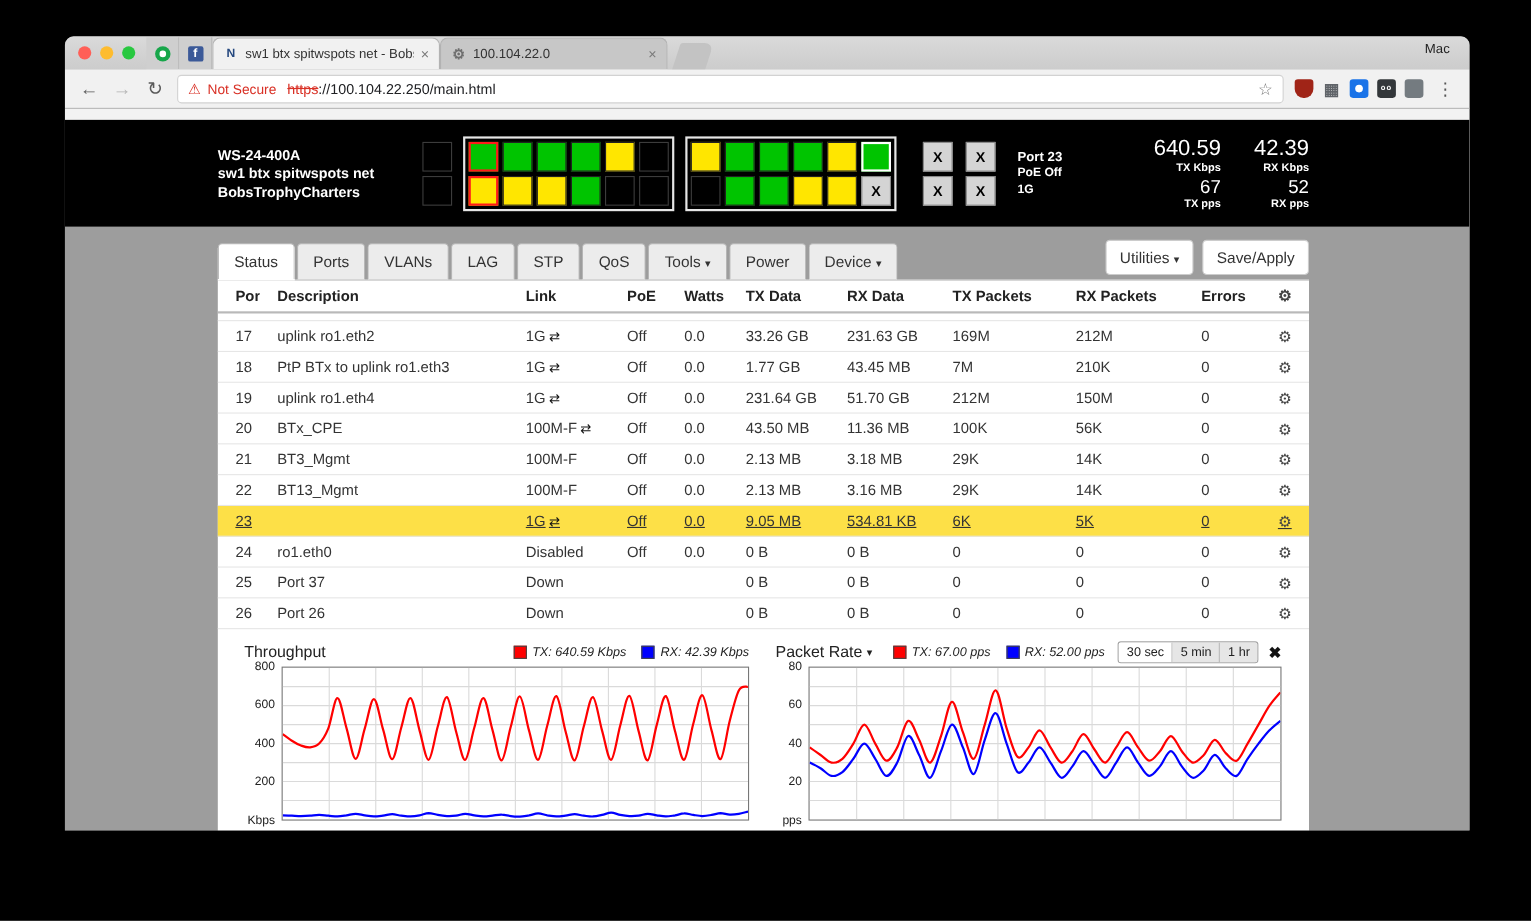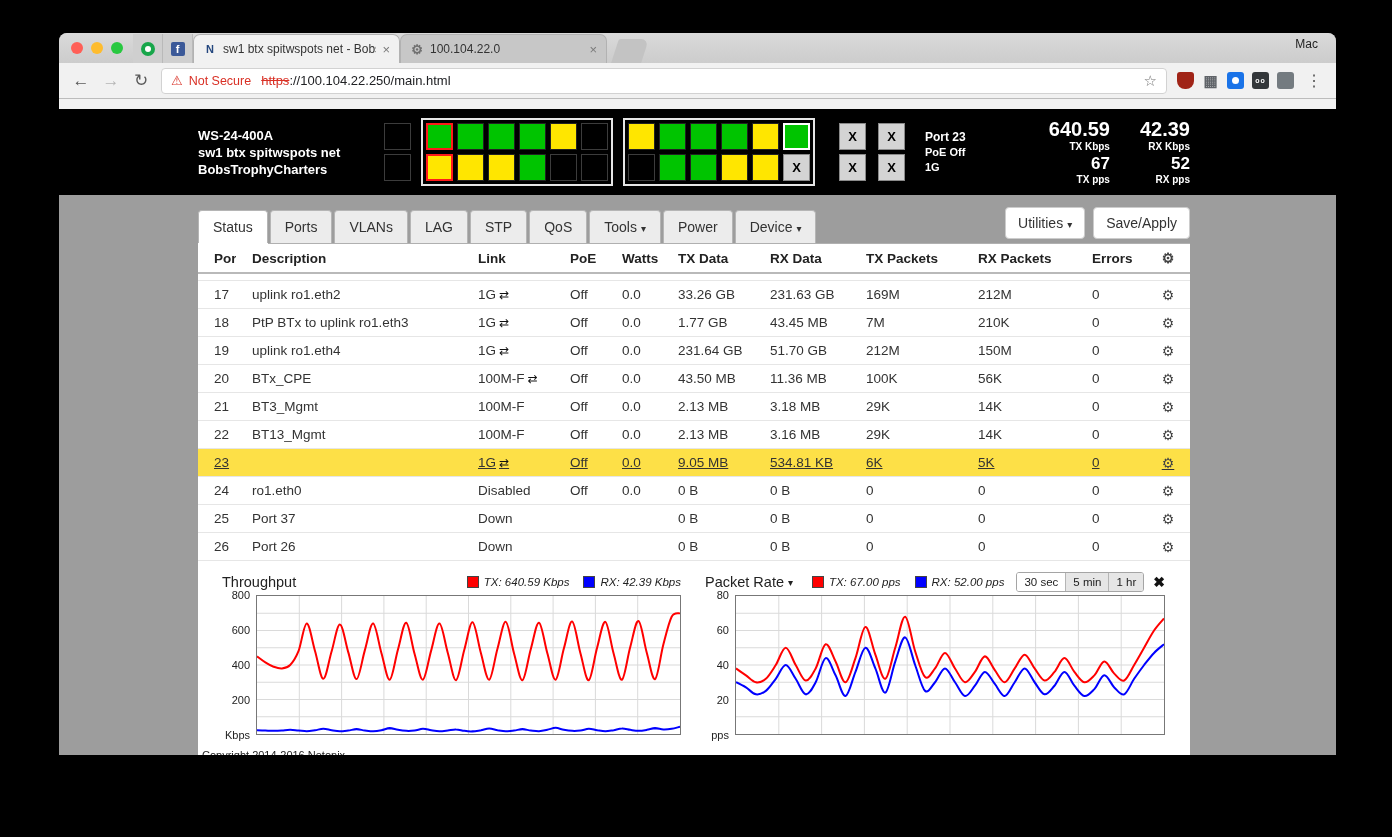--- a/index.html
+++ b/index.html
@@ -53,42 +53,42 @@
   .ext.blue { background: #1a73e8; }
   .ext.blue::after { content:""; width: 7px; height: 7px; background: #fff; border-radius: 50%; }
   .ext.dark { background: #33373a; font-size: 7px; letter-spacing: 1px; }
   .ext.keypass { background: #747b80; }
   .menu-dots { color: #555; font-size: 16px; padding: 0 2px; }
 
   
   .page { flex: 1; background: #9d9d9d; overflow: hidden; }
   .page-strip { height: 10px; background: #f2f2f2; }
 
-  .device-header { background: #000; height: 86px; display: flex; align-items: center;
+  .device-header { background: #000; height: 97px; display: flex; align-items: center;
                    padding: 0 146px 0 139px; color: #fff; }
   .device-info { width: 186px; flex: none; }
   .device-info div { font-size: 13px; font-weight: bold; line-height: 17px; white-space: nowrap; }
   .ports-graphic { display: flex; align-items: center; gap: 10px; flex: none; }
   .console-col { display: flex; flex-direction: column; gap: 4px; }
   .port-box { display: flex; flex-direction: column; gap: 4px; border: 2px solid #e6e6e6; padding: 3px; background: #000; }
   .port-row { display: flex; gap: 4px; }
   .port { width: 27px; height: 27px; border: 1px solid #222; display: flex; align-items: center;
           justify-content: center; font-weight: bold; font-size: 13px; color: #000; }
   .port.green { background: #00c400; }
   .port.yellow { background: #ffe600; }
   .port.black { background: #000; border-color: #3c3c3c; }
   .port.x { background: #d4d4d4; border-color: #8a8a8a; }
   .port.red { border: 2px solid #ff1a1a; }
   .port.selected { border: 2px solid #fff; }
   .sfp-box { display: grid; grid-template-columns: repeat(2, 27px); gap: 4px 12px; margin-left: 14px; }
   .port-info { margin-left: 20px; font-size: 11px; line-height: 15px; font-weight: bold; flex: none; }
   .port-info .pname { font-size: 12px; }
   .stats { margin-left: auto; display: grid; grid-template-columns: auto auto; column-gap: 30px;
            row-gap: 3px; text-align: right; }
-  .stat-value { font-size: 20px; font-weight: bold; line-height: 20px; }
+  .stat-value { font-size: 20px; font-weight: normal; line-height: 20px; }
   .stat-value.small { font-size: 17px; line-height: 17px; }
   .stat-label { font-size: 10px; font-weight: bold; line-height: 10px; }
 
   .content-area { padding: 0 146px 0 139px; }
   .nav-row { display: flex; align-items: flex-end; margin-top: 10px; height: 38px; }
   .nav-tabs { display: flex; gap: 2px; align-items: flex-end; position: relative; z-index: 2; }
   .nav-tab { padding: 8px 14px; font-size: 14px; color: #333; background: #ececec;
              border: 1px solid #b5b5b5; border-bottom: none; border-radius: 4px 4px 0 0;
              cursor: default; white-space: nowrap; }
   .nav-tab.active { background: #fff; box-shadow: 0 1px 0 #fff; }

